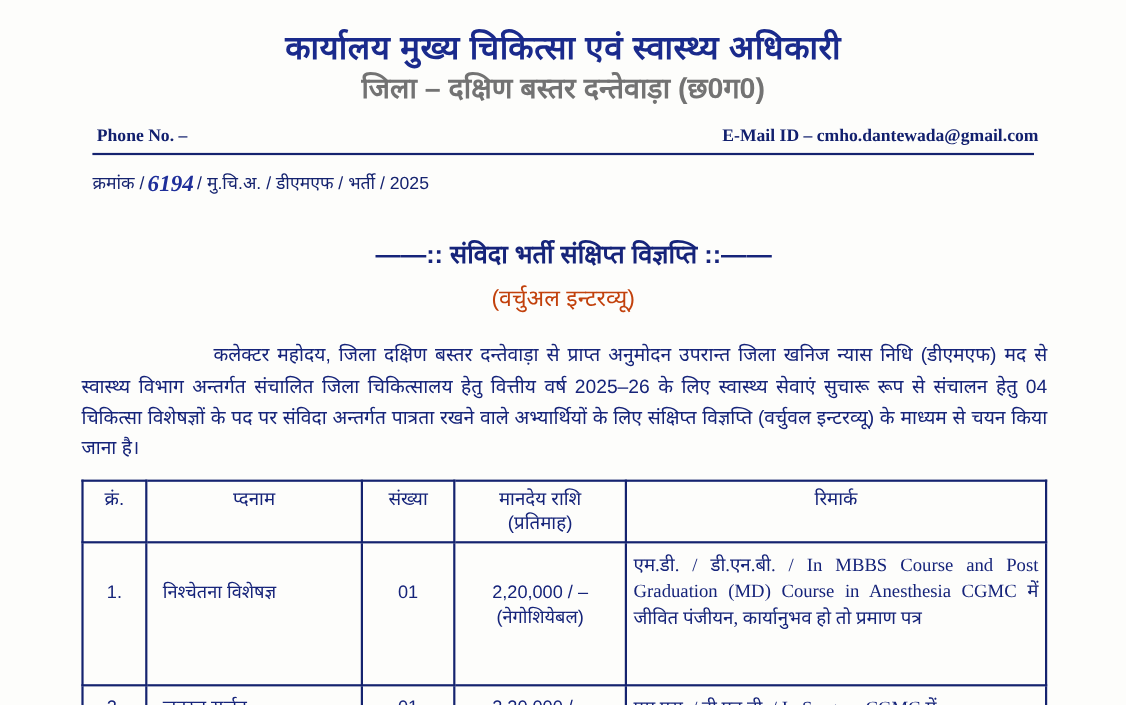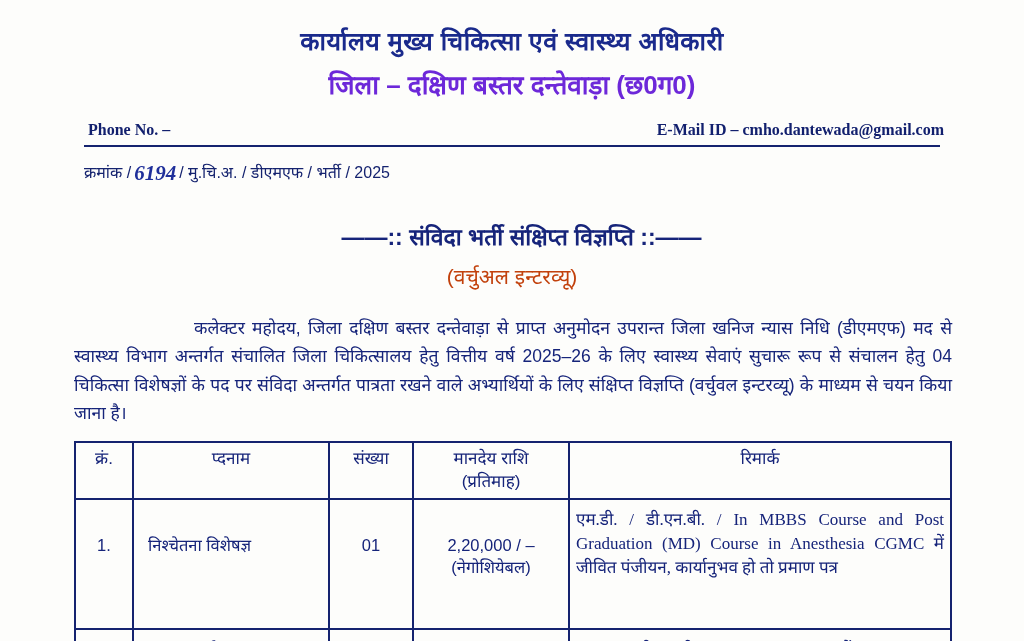--- a/index.html
+++ b/index.html
@@ -20,33 +20,33 @@
     height: 641px;
     background: #fdfdfb;
     overflow: hidden;
   }
   .hdr {
     text-align: center;
     padding-top: 26px;
   }
   .hdr-line1 {
     font-family: "Liberation Sans", sans-serif;
-    font-size: 25px;
+    font-size: 30px;
     font-weight: 700;
     color: #1a2a8c;
     letter-spacing: 0.5px;
     line-height: 1.25;
   }
   .hdr-line2 {
     font-family: "Liberation Sans", sans-serif;
     font-size: 26px;
     font-weight: 700;
-    color: #6d28d9;
+    color: #737373;
     line-height: 1.3;
-    margin-top: 12px;
+    margin-top: 0;
     text-align: center;
   }
   .contact-row {
     display: flex;
     justify-content: space-between;
     align-items: flex-end;
     margin: 18px 80px 0 88px;
     font-family: "Liberation Serif", serif;
     font-size: 16px;
     font-weight: 700;

